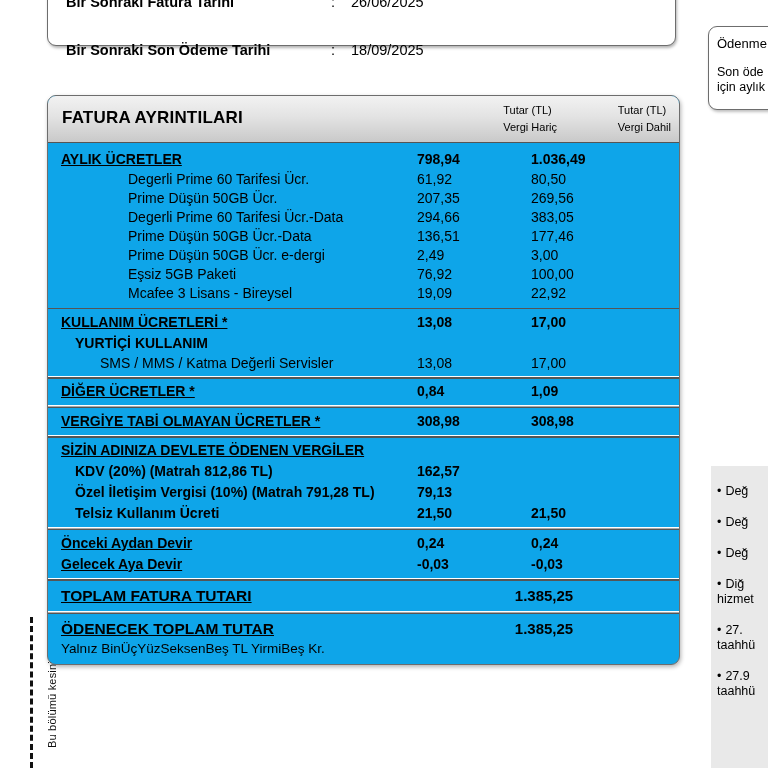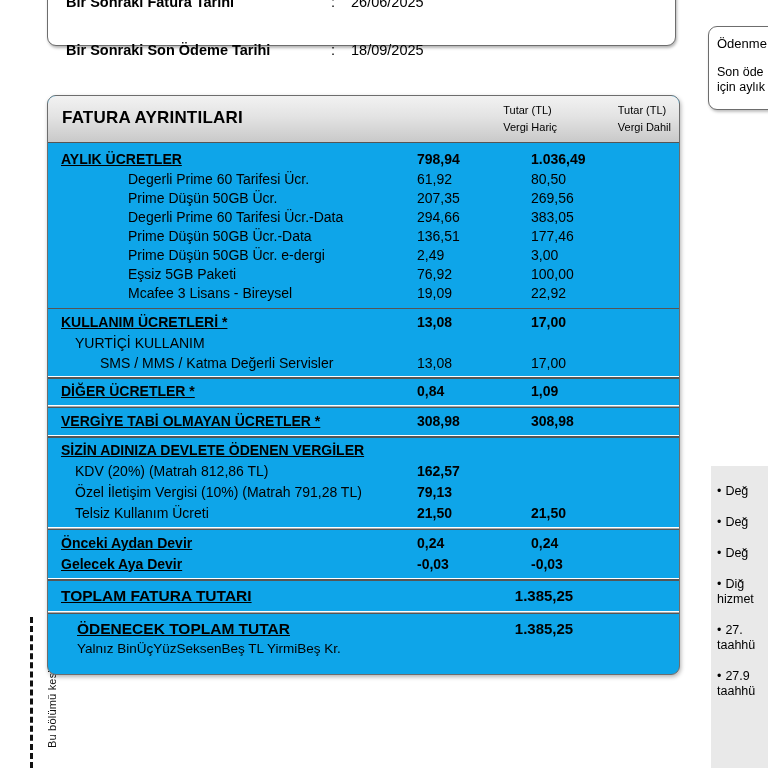--- a/index.html
+++ b/index.html
@@ -192,21 +192,21 @@
   }
   .row .v1, .row .v2 {
     position: absolute;
     font-size: 14px;
   }
   .row .v1 { right: 122px; width: 140px; }
   .row .v2 { right: 8px;   width: 140px; }
 
   .row.lvl0 .lbl { left: 13px; font-weight: bold; text-decoration: underline; }
   .row.lvl0 .v1, .row.lvl0 .v2 { font-weight: bold; }
-  .row.lvl1 .lbl { left: 27px; font-weight: normal; }
+  .row.lvl1 .lbl { left: 27px; font-weight: bold; }
   .row.lvl1 .v1, .row.lvl1 .v2 { font-weight: bold; }
   .row.lvl2 .lbl { left: 36px; font-weight: normal; margin-left: 44px; }
   .row.lvl2 .v1, .row.lvl2 .v2 { font-weight: normal; }
   .row.lvl3 .lbl { left: 52px; font-weight: normal; }
   .row.lvl3 .v1, .row.lvl3 .v2 { font-weight: normal; }
 
   .row.tall { height: 21px; line-height: 21px; }
 
   
   .row .vcenter {
@@ -407,21 +407,21 @@
     </div>
   </div>
 
   <div class="sect">
     <div class="row lvl0 big" style="height:25px;line-height:25px;">
       <span class="lbl">TOPLAM FATURA TUTARI</span>
       <span class="vcenter">1.385,25</span>
     </div>
   </div>
 
-  <div class="sect" style="padding-bottom:16px;margin-left:16px;">
+  <div class="sect" style="padding-bottom:6px;">
     <div class="row lvl0 big" style="height:23px;line-height:23px;">
       <span class="lbl">ÖDENECEK TOPLAM TUTAR</span>
       <span class="vcenter">1.385,25</span>
     </div>
     <div class="subnote">Yalnız BinÜçYüzSeksenBeş TL YirmiBeş Kr.</div>
   </div>
 
 </div>
 
 </body></html>

